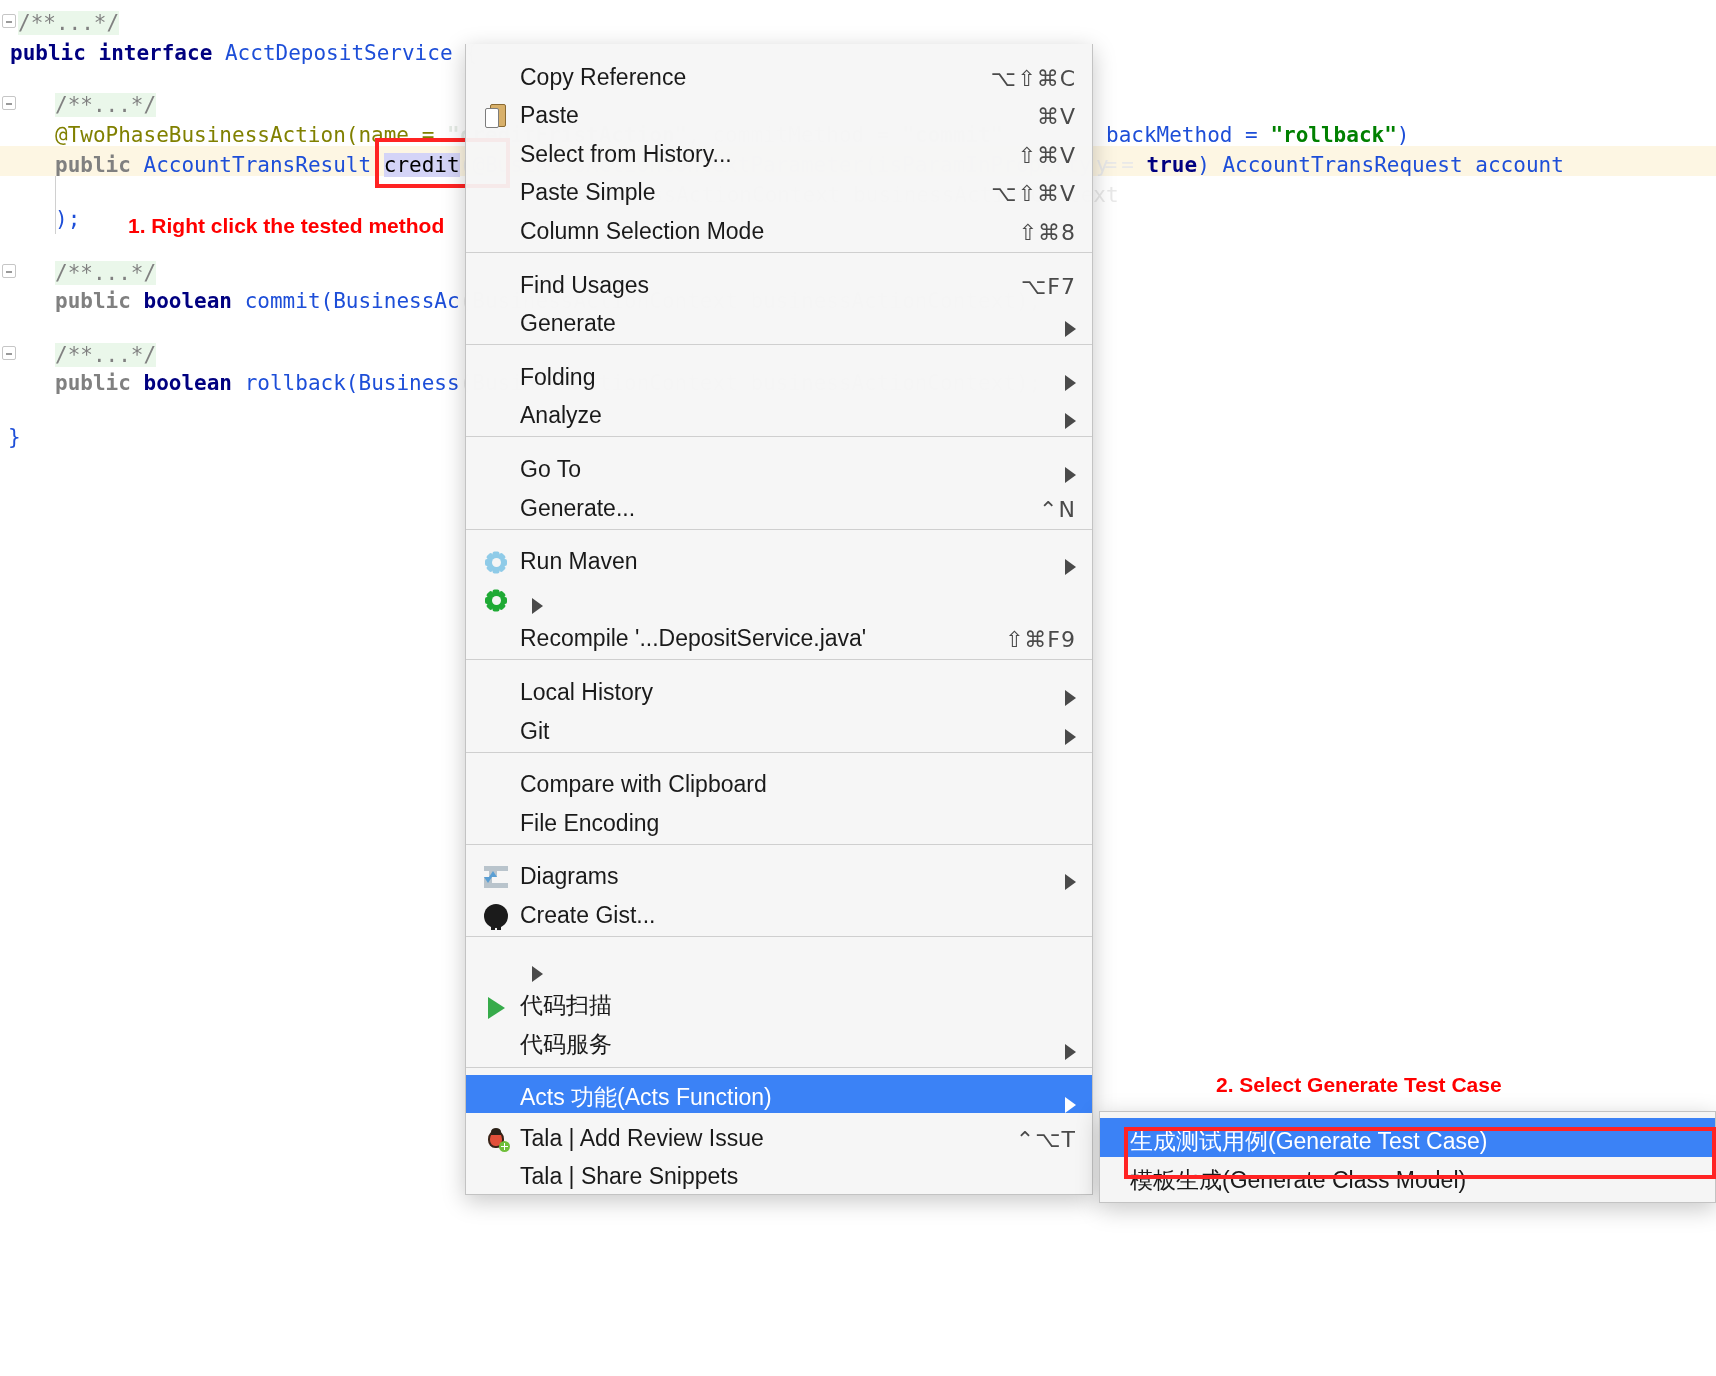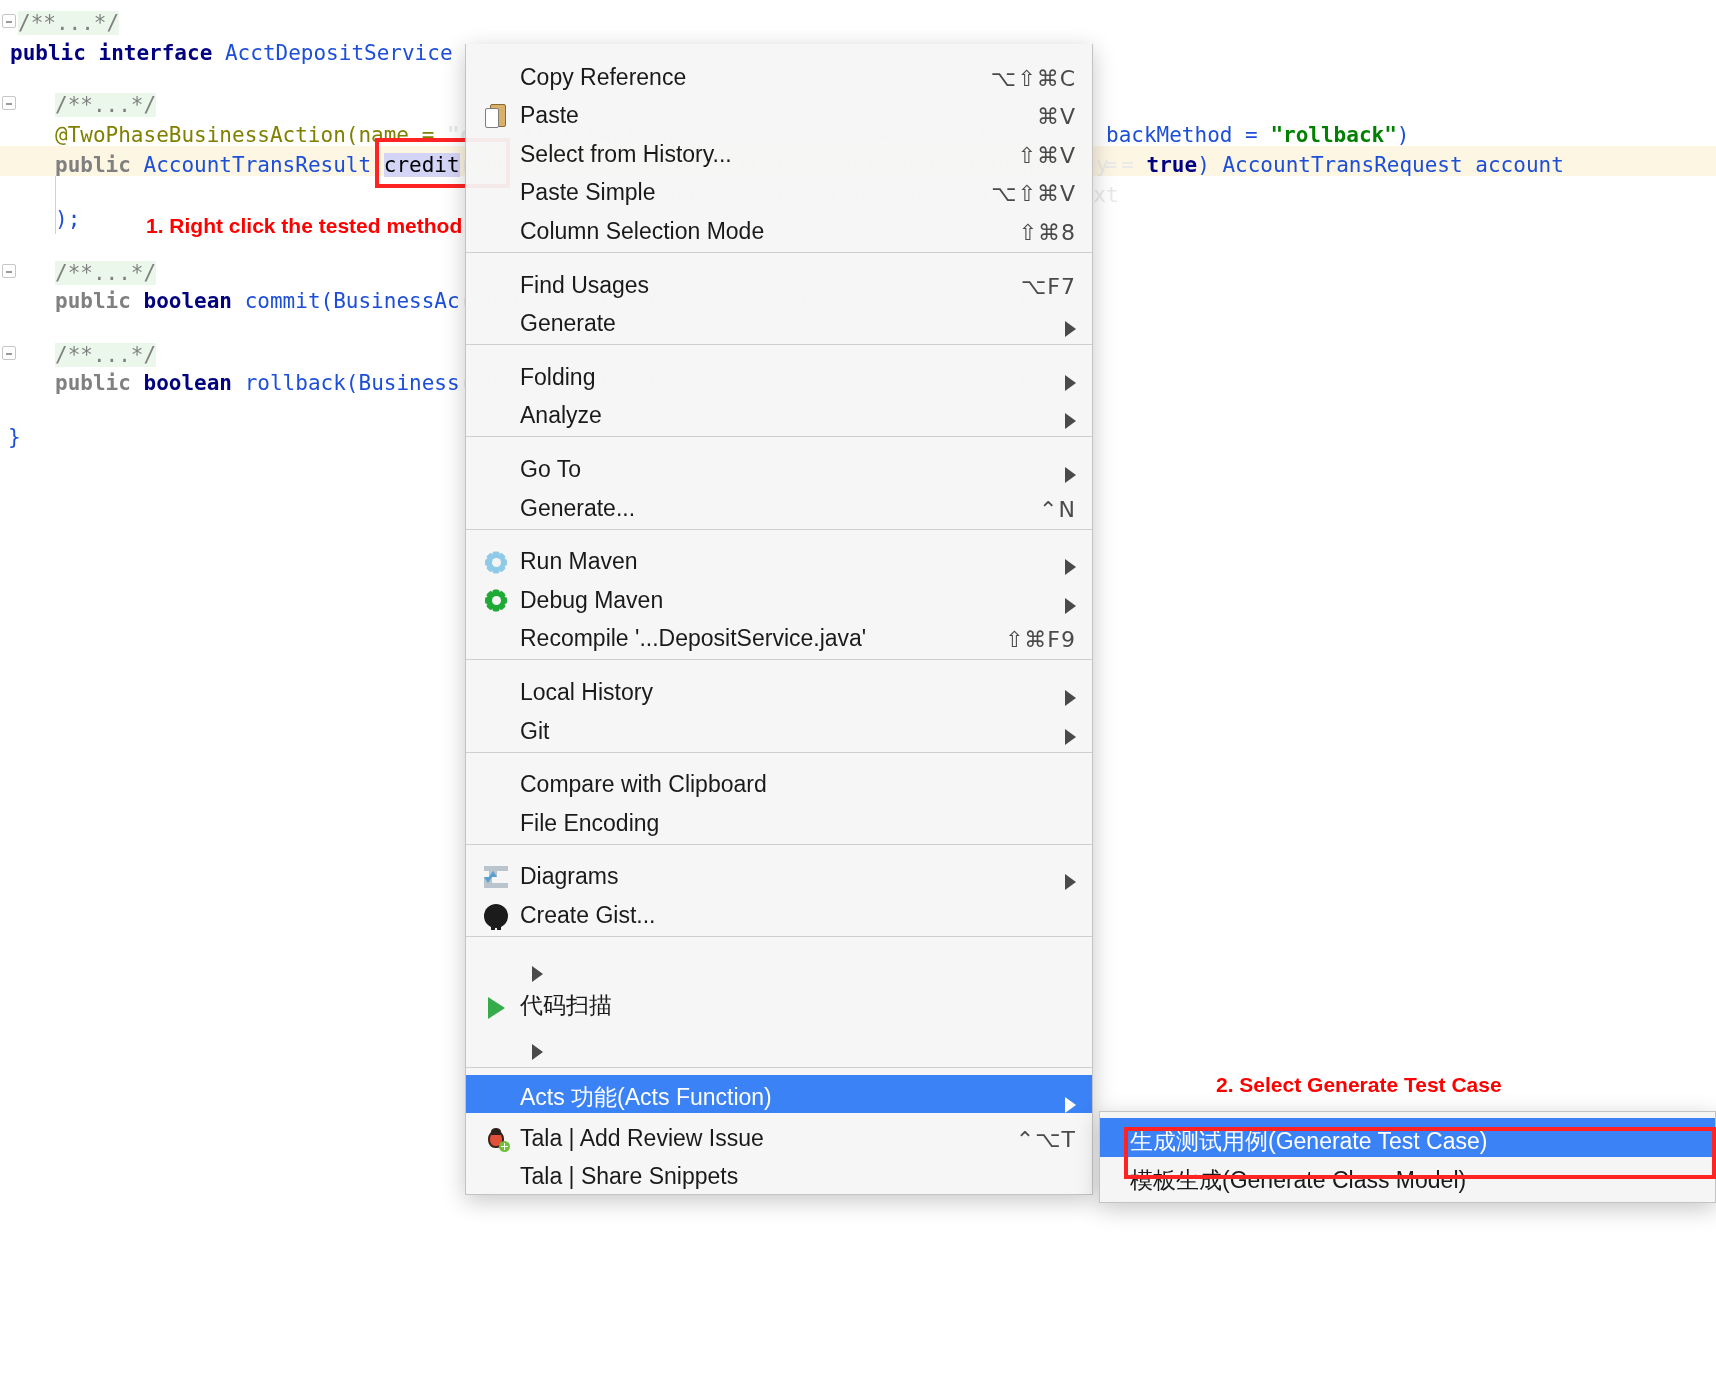--- a/index.html
+++ b/index.html
@@ -238,21 +238,21 @@
 
   
   <div class="code-line" style="left:55px;top:368px;"><span class="kw-soft">public</span><span class="plain"> </span><span class="kw">boolean</span><span class="plain"> </span><span class="plain">rollback</span><span class="plain">(Business</span><span class="faded">(BusinessActionContext businessActionContext);</span></div>
 
   
   <div class="code-line" style="left:8px;top:422px;"><span class="plain">}</span></div>
 </div>
 
 <div class="redbox" style="left:375px;top:138px;width:135px;height:50px;"></div>
 
-<div class="annot" style="left:128px;top:214px;margin-left:18px;">1. Right click the tested method</div>
+<div class="annot" style="left:128px;top:214px;">1. Right click the tested method</div>
 
 <div class="annot" style="left:1216px;top:1073px;">2. Select Generate Test Case</div>
 
 <div id="ctxmenu">
     <div class="mi">
       <span class="ic"></span>
       <span class="lbl">Copy Reference</span>
       <span class="sc">⌥⇧⌘C</span>
     </div>
     <div class="mi">
@@ -330,21 +330,20 @@
     <div class="mi">
       <span class="ic">
         <span class="gear">
           <i style="background: rgb(31, 170, 53); transform: rotate(0deg);"></i>
           <i style="background: rgb(31, 170, 53); transform: rotate(45deg);"></i>
           <i style="background: rgb(31, 170, 53); transform: rotate(90deg);"></i>
           <i style="background: rgb(31, 170, 53); transform: rotate(135deg);"></i>
           <b></b>
         </span>
       </span>
-      <span class="lbl">Debug Maven</span>
       <span class="arrow"></span>
     </div>
     <div class="mi">
       <span class="ic"></span>
       <span class="lbl">Recompile '...DepositService.java'</span>
       <span class="sc">⇧⌘F9</span>
     </div>
     <div class="sep"></div>
     <div class="mi">
       <span class="ic"></span>
@@ -390,20 +389,21 @@
       <span class="arrow"></span>
     </div>
     <div class="mi">
       <span class="ic">
         <span class="playtri"></span>
       </span>
       <span class="lbl">代码扫描</span>
     </div>
     <div class="mi">
       <span class="ic"></span>
+      <span class="lbl">代码服务</span>
       <span class="arrow"></span>
     </div>
     <div class="sep"></div>
     <div class="mi sel-item">
       <span class="ic"></span>
       <span class="lbl">Acts 功能(Acts Function)</span>
       <span class="arrow"></span>
     </div>
     <div class="mi">
       <span class="ic">

